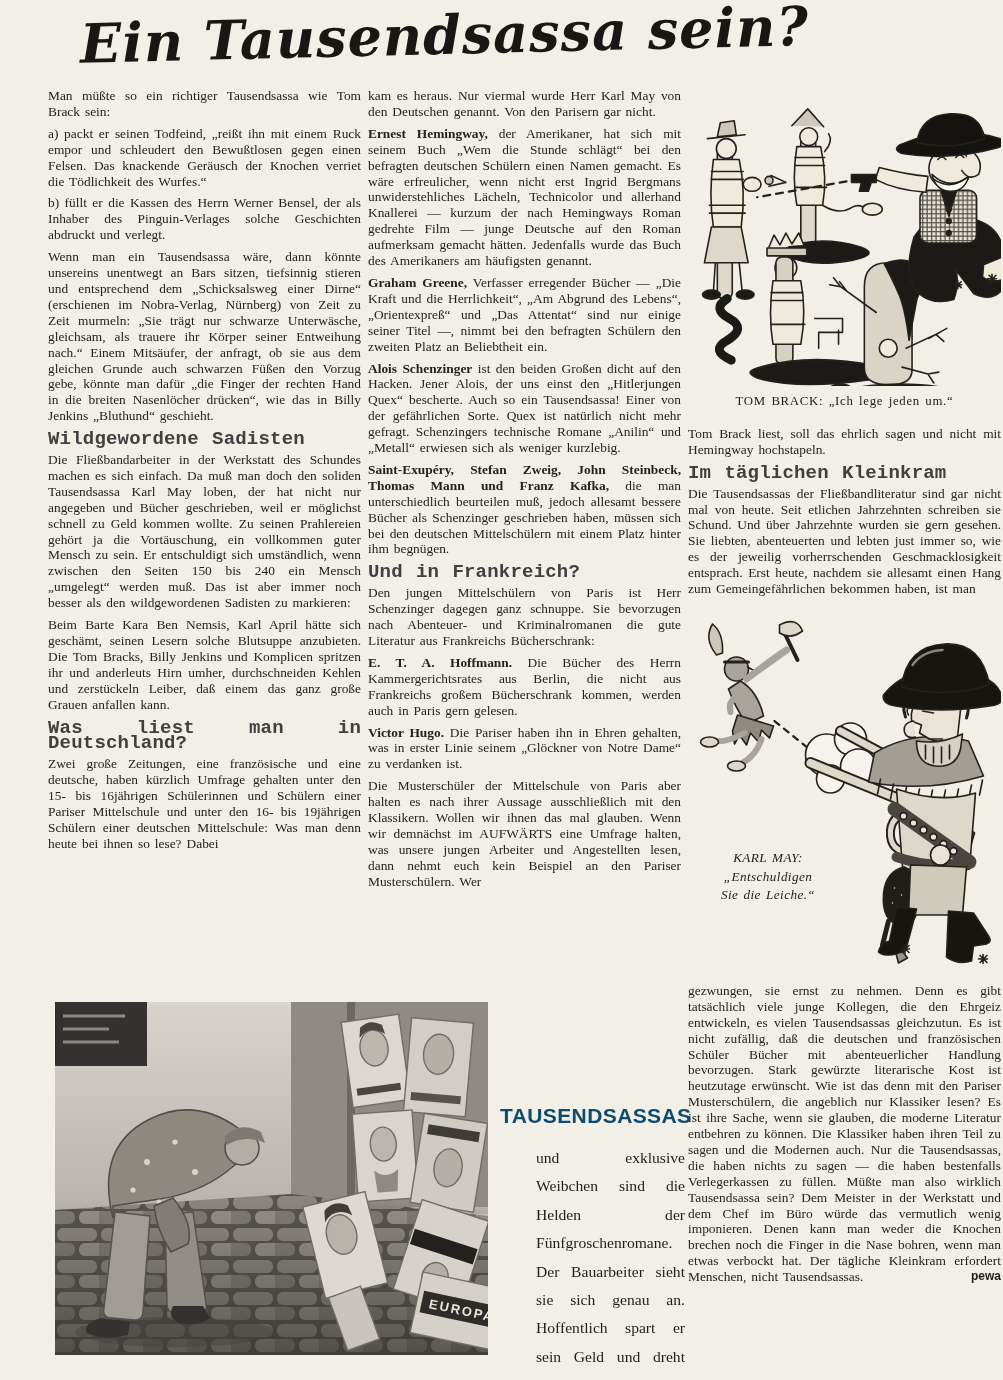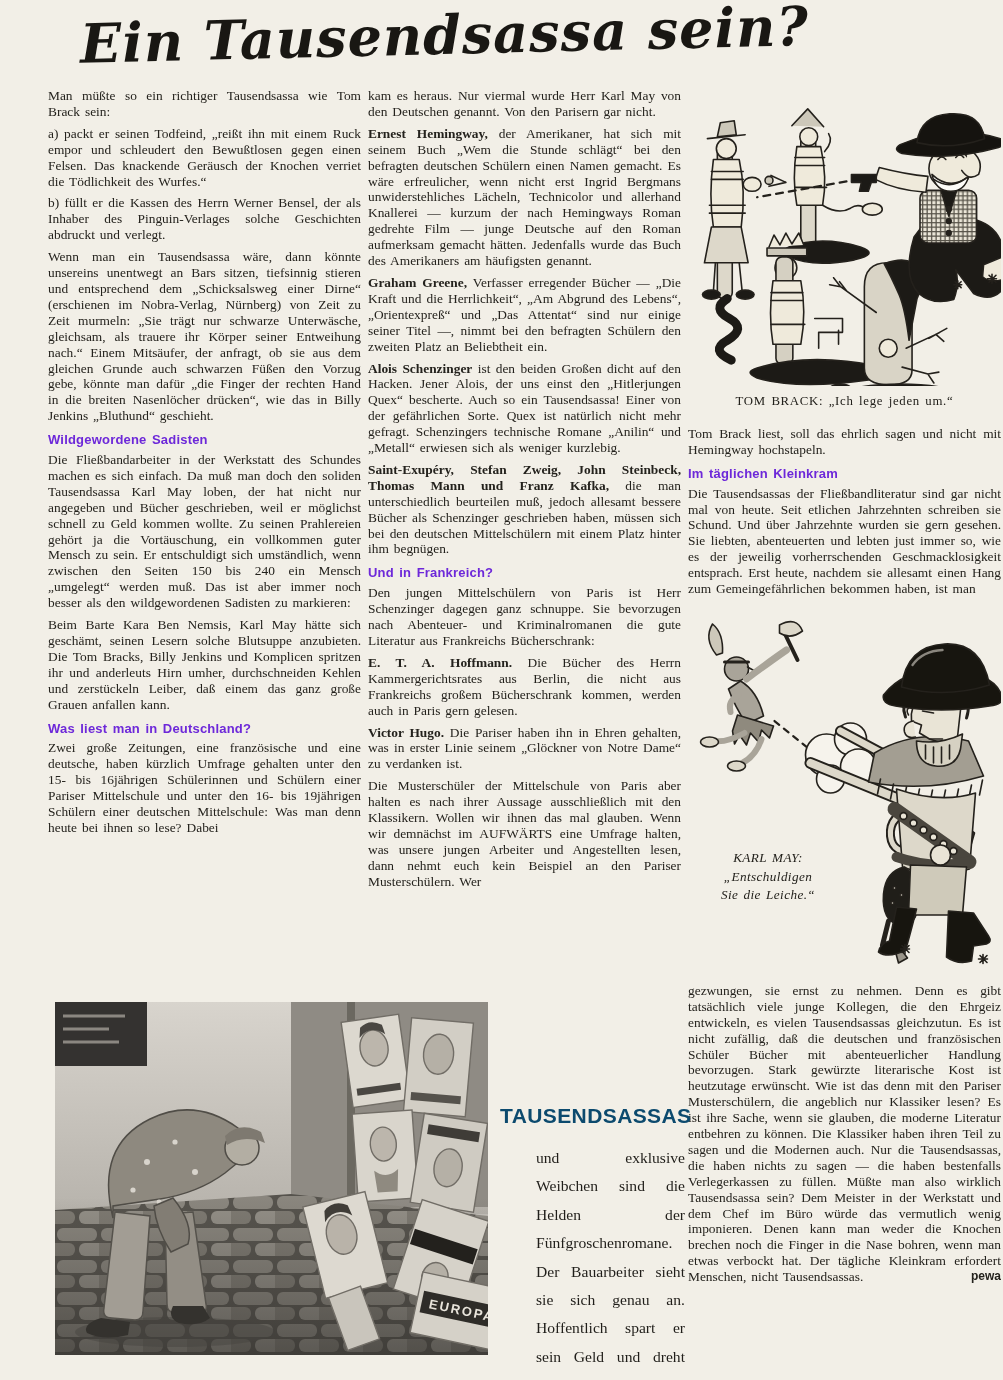--- a/index.html
+++ b/index.html
@@ -19,22 +19,22 @@
     position:absolute; top:88px; width:313px;
     text-align:justify; font-size:13.4px; line-height:15.9px;
     word-spacing:1.6px; color:#24221d;
   }
   .col-1 { left:48px;  height:914px; overflow:hidden; }
   .col-2 { left:368px; height:914px; overflow:hidden; }
   .col-3 { left:688px; height:1294px; }
   p.bp { margin:0 0 6px; }
   .lead { font-weight:bold; }
   h3.sec {
-    font-family:Liberation Sans, sans-serif; font-size:13px;
-    margin:8px 0 4px; letter-spacing:.2px; color:#6d28d9;
+    font-family:Liberation Mono, monospace; font-size:19px;
+    margin:8px 0 4px; letter-spacing:.2px; color:#404040;
   }
   .cartoon svg { display:block; }
   .cap {
     font-size:12.8px; letter-spacing:.7px; text-align:center;
     margin:8px 0 16px; color:#23211c;
   }
   .cartoon2-wrap { position:relative; margin:6px 0 8px; }
   .karl-cap {
     position:absolute; left:0; bottom:70px; width:160px;
     font-size:13.2px; line-height:1.4; letter-spacing:.4px;
@@ -64,21 +64,21 @@
 
   <div class="title">Ein Tausendsassa sein?</div>
 
   <div class="col col-1">
     <p class="bp">Man müßte so ein richtiger Tausendsassa wie Tom Brack sein:</p>
     <p class="bp">a) packt er seinen Todfeind, „reißt ihn mit einem Ruck empor und schleudert den Bewußtlosen gegen einen Felsen. Das knackende Geräusch der Knochen verriet die Tödlichkeit des Wurfes.“</p>
     <p class="bp">b) füllt er die Kassen des Herrn Werner Bensel, der als Inhaber des Pinguin-Verlages solche Geschichten abdruckt und verlegt.</p>
     <p class="bp">Wenn man ein Tausendsassa wäre, dann könnte unsereins unentwegt an Bars sitzen, tiefsinnig stieren und entsprechend dem „Schicksalsweg einer Dirne“ (erschienen im Nobra-Verlag, Nürnberg) von Zeit zu Zeit murmeln: „Sie trägt nur schwarze Unterwäsche, gleichsam, als trauere ihr Körper seiner Entweihung nach.“ Einem Mitsäufer, der anfragt, ob sie aus dem gleichen Grunde auch schwarzen Füßen den Vorzug gebe, könnte man dafür „die Finger der rechten Hand in die breiten Nasenlöcher drücken“, wie das in Billy Jenkins „Bluthund“ geschieht.</p>
     <h3 class="sec">Wildgewordene Sadisten</h3>
     <p class="bp">Die Fließbandarbeiter in der Werkstatt des Schundes machen es sich einfach. Da muß man doch den soliden Tausendsassa Karl May loben, der hat nicht nur angegeben und Bücher geschrieben, weil er möglichst schnell zu Geld kommen wollte. Zu seinen Prahlereien gehört ja die Vortäuschung, ein vollkommen guter Mensch zu sein. Er entschuldigt sich umständlich, wenn zwischen den Seiten 150 bis 240 ein Mensch „umgelegt“ werden muß. Das ist aber immer noch besser als den wildgewordenen Sadisten zu markieren:</p>
-    <p class="bp">Beim Barte Kara Ben Nemsis, Karl May hätte sich geschämt, seinen Lesern solche Blutsuppe anzubieten. Die Tom Bracks, Billy Jenkins und Komplicen spritzen ihr und anderleuts Hirn umher, durchschneiden Kehlen und zerstückeln Leiber, daß einem das ganz große Grauen anfallen kann.</p>
+    <p class="bp">Beim Barte Kara Ben Nemsis, Karl April hätte sich geschämt, seinen Lesern solche Blutsuppe anzubieten. Die Tom Bracks, Billy Jenkins und Komplicen spritzen ihr und anderleuts Hirn umher, durchschneiden Kehlen und zerstückeln Leiber, daß einem das ganz große Grauen anfallen kann.</p>
     <h3 class="sec">Was liest man in Deutschland?</h3>
     <p class="bp">Zwei große Zeitungen, eine französische und eine deutsche, haben kürzlich Umfrage gehalten unter den 15- bis 16jährigen Schülerinnen und Schülern einer Pariser Mittelschule und unter den 16- bis 19jährigen Schülern einer deutschen Mittelschule: Was man denn heute bei ihnen so lese? Dabei</p>
   </div>
 
   <div class="col col-2">
     <p class="bp">kam es heraus. Nur viermal wurde Herr Karl May von den Deutschen genannt. Von den Parisern gar nicht.</p>
     <p class="bp"><span class="lead">Ernest Hemingway,</span><span> der Amerikaner, hat sich mit seinem Buch „Wem die Stunde schlägt“ bei den befragten deutschen Schülern einen Namen gemacht. Es wäre erfreulicher, wenn nicht erst Ingrid Bergmans unwiderstehliches Lächeln, Technicolor und allerhand Knallerei — kurzum der nach Hemingways Roman gedrehte Film — junge Deutsche auf den Roman aufmerksam gemacht hätten. Jedenfalls wurde das Buch des Amerikaners am häufigsten genannt.</span></p>
     <p class="bp"><span class="lead">Graham Greene,</span><span> Verfasser erregender Bücher — „Die Kraft und die Herrlichkeit“, „Am Abgrund des Lebens“, „Orientexpreß“ und „Das Attentat“ sind nur einige seiner Titel —, nimmt bei den befragten Schülern den zweiten Platz an Beliebtheit ein.</span></p>
     <p class="bp"><span class="lead">Alois Schenzinger</span><span> ist den beiden Großen dicht auf den Hacken. Jener Alois, der uns einst den „Hitlerjungen Quex“ bescherte. Auch so ein Tausendsassa! Einer von der gefährlichen Sorte. Quex ist natürlich nicht mehr gefragt. Schenzingers technische Romane „Anilin“ und „Metall“ erwiesen sich als weniger kurzlebig.</span></p>
     <p class="bp"><span class="lead">Saint-Exupéry, Stefan Zweig, John Steinbeck, Thomas Mann und Franz Kafka,</span><span> die man unterschiedlich beurteilen muß, jedoch allesamt bessere Bücher als Schenzinger geschrieben haben, müssen sich bei den deutschen Mittelschülern mit einem Platz hinter ihm begnügen.</span></p>

